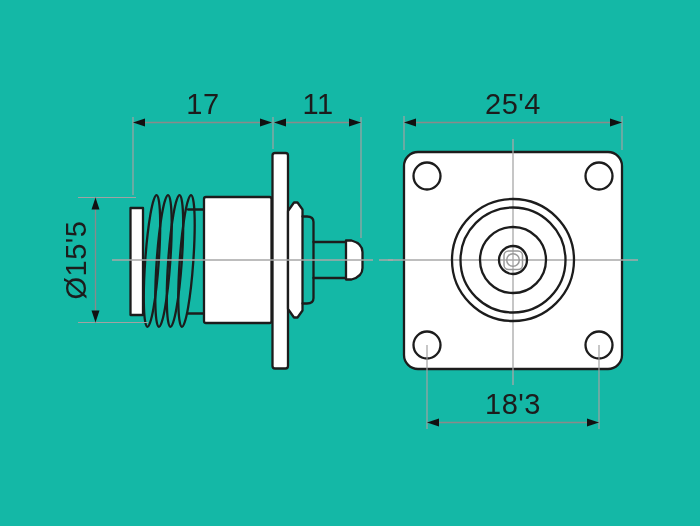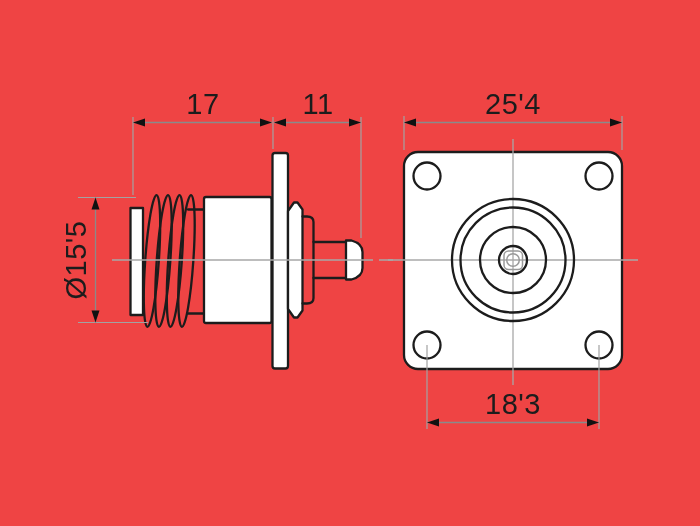--- a/index.html
+++ b/index.html
@@ -4,21 +4,21 @@
 <style>
   html, body {
     margin: 0;
     padding: 0;
     background: #ffffff;
   }
   .stage {
     position: relative;
     width: 700px;
     height: 526px;
-    background: #ef4444;
+    background: #14b8a6;
     overflow: hidden;
   }
   svg { display: block; }
   .dim-label {
     font-family: "Liberation Sans", "DejaVu Sans", sans-serif;
     font-size: 29px;
     fill: #1c1c1c;
     letter-spacing: 0.5px;
   }
   .outline   { stroke: #1c1c1c; stroke-width: 2.3; fill: none; stroke-linejoin: round; stroke-linecap: round; }

